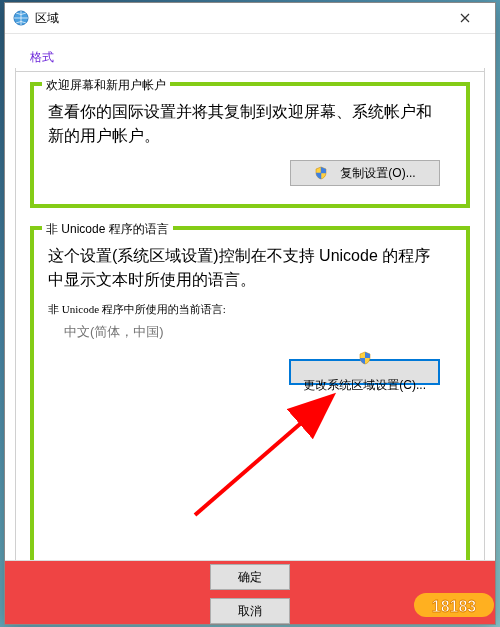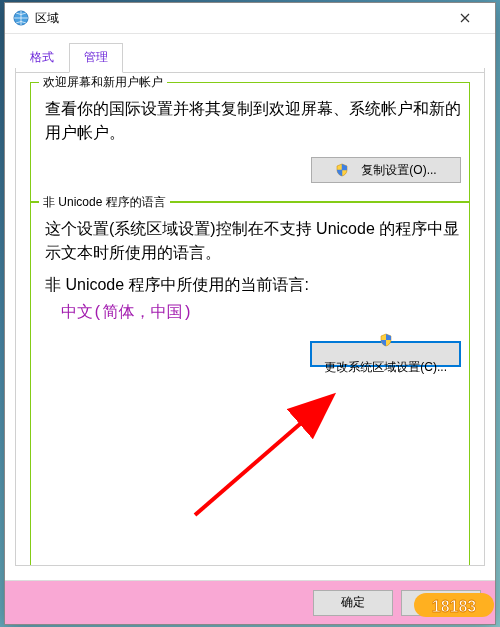--- a/index.html
+++ b/index.html
@@ -87,22 +87,23 @@
       border-top: none;
       padding: 14px 14px 18px 14px;
       position: absolute;
       top: 34px;
       left: 10px;
       right: 10px;
       bottom: 10px;
       overflow: hidden;
     }
     .groupbox {
-      border: 1px solid #84cc16;
-      padding: 14px 8px 18px 14px;
+      border: 4px solid #84cc16;
+      margin-bottom: 18px;
+      padding: 14px 26px 18px 14px;
       position: relative;
     }
     .groupbox-legend {
       position: absolute;
       top: -9px;
       left: 8px;
       background: #ffffff;
       padding: 0 4px;
       font-size: 12px;
       color: #000;
@@ -134,43 +135,44 @@
     }
     .w-btn.selected {
       border: 2px solid #0078d7;
       background: #e1e1e1;
       flex-direction: column;
     }
     .shield {
       width: 14px; height: 14px;
     }
     .sub-label {
-      font-size: 16px;
+      font-size: 11px;
       color: #000;
       margin-top: 10px;
       margin-bottom: 6px;
+      font-family: Liberation Serif, serif;
     }
     .sub-value {
-      font-size: 16px;
-      color: #a21caf;
+      font-size: 13px;
+      color: #737373;
       padding-left: 16px;
-      font-family: Liberation Mono, monospace;
     }
     .gb2 { height: 403px; }
     .footer {
       position: absolute;
       left: 0; right: 0; bottom: 0;
-      height: 44px;
-      background: #f9a8d4;
+      height: 64px;
+      background: #ef4444;
       border-top: 1px solid #dcdcdc;
       display: flex;
       align-items: center;
       justify-content: flex-end;
       padding: 0 14px;
       gap: 8px;
+      flex-direction: column;
     }
     .footer .w-btn {
       min-width: 80px;
     }
     .arrow-overlay {
       position: absolute;
       pointer-events: none;
       z-index: 100;
     }
     .watermark {
@@ -201,21 +203,20 @@
             <path d="M1 1 L9 9 M9 1 L1 9" stroke="#333" stroke-width="1.2"></path>
           </svg>
       </span>
     </div>
   </div>
   <div class="titlebar-divider"></div>
 
   <div class="content">
     <div class="tabs">
       <div class="tab">格式</div>
-      <div class="tab active">管理</div>
     </div>
 
     <div class="tab-panel">
 
       <div class="groupbox">
         <div class="groupbox-legend">欢迎屏幕和新用户帐户</div>
         <p class="desc">查看你的国际设置并将其复制到欢迎屏幕、系统帐户和新的用户帐户。</p>
         <div class="btn-row">
           <button class="w-btn">
             <span class="shield">

